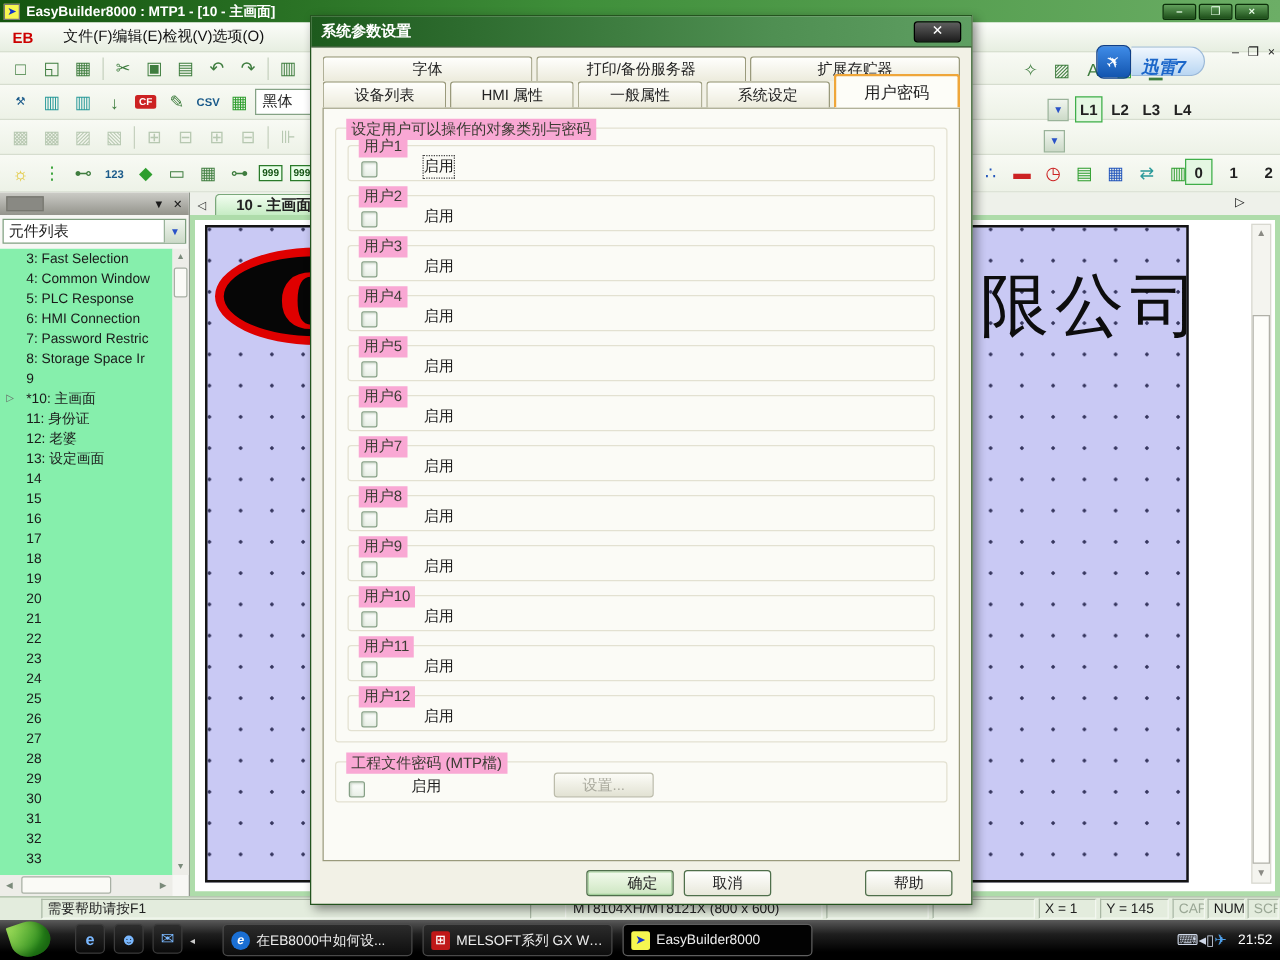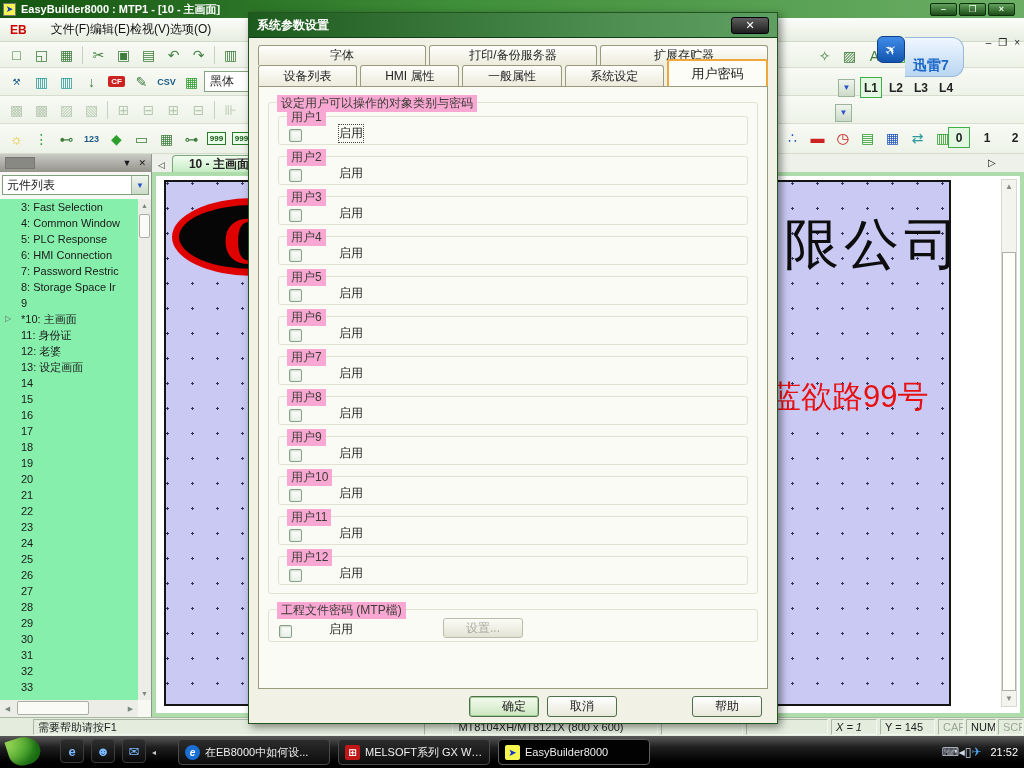--- a/index.html
+++ b/index.html
@@ -53,23 +53,23 @@
   .lbtn { min-width:22px; height:21px; padding:0 3px; text-align:center; line-height:20px; font-weight:bold;
     color:#222; border:1px solid transparent; }
   .lbtn.active { border:1px solid #3fae49; background:#e4f7e2; }
   .row1-right { position:absolute; left:812px; top:45px; display:flex; }
 
   
   .thunder { position:absolute; left:877px; top:36px; height:27px; display:flex; z-index:60; }
   .thunder-logo { width:28px; height:27px; background:linear-gradient(#3f8ce8,#1254ae); border:1px solid #0f3f88;
     border-radius:6px; color:#fff; font-size:14px; display:flex; align-items:center; justify-content:center; }
   .thunder-logo span { transform:rotate(-40deg); }
-  .thunder-label { height:40px; margin-top:1px; background:linear-gradient(#f0f7ff,#b9d6f2); border:1px solid #9ab8d8;
-    border-left:none; border-radius:0 12px 12px 0; color:#1b66c9; font-weight:bold; 
-    font-size:14px; line-height:22px; padding:16px 14px 0 8px; }
+  .thunder-label { height:24px; margin-top:1px; background:linear-gradient(#f0f7ff,#b9d6f2); border:1px solid #9ab8d8;
+    border-left:none; border-radius:0 12px 12px 0; color:#1b66c9; font-weight:bold; font-style:italic;
+    font-size:14px; line-height:22px; padding:4px 14px 0 8px; }
 
   
   .panel { position:absolute; left:0; top:154px; width:152px; bottom:51px; background:#f7f7f4; border-right:1px solid #8f968c; }
   .panel-head { height:18px; background:linear-gradient(#cbcbc6,#94948c); display:flex; align-items:center; padding:0 5px; }
   .panel-ghost { width:30px; height:12px; background:#898983; border:1px solid #77776f; }
   .panel-head .sp { flex:1; }
   .panel-hbtn { color:#1a1a1a; font-size:9px; margin-left:7px; }
   .panel-combo { margin:3px 2px; height:20px; border:1px solid #7f9f7f; background:#fff; display:flex; }
   .panel-combo .val { flex:1; line-height:18px; padding-left:4px; font-size:12px; }
   .tree { position:absolute; left:0; top:45px; right:13px; bottom:17px; background:#86efac; overflow:hidden;
@@ -148,21 +148,21 @@
 
   
   .statusbar { position:absolute; left:0; right:0; bottom:32px; height:19px; background:#e3ecdd;
     border-top:1px solid #a8bba2; font-size:11px; }
   .spanel { position:absolute; top:1px; height:16px; line-height:15px; padding:0 4px;
     border:1px solid; border-color:#a9b7a4 #f3f7f0 #f3f7f0 #a9b7a4; white-space:nowrap; overflow:hidden; }
   .sp-help { left:1px; width:420px;margin-left:32px; }
   .sp-model { left:424px; width:234px; text-align:center; }
   .sp-b1 { left:661px; width:82px; }
   .sp-b2 { left:746px; width:82px; }
-  .sp-x { left:831px; width:46px;font-style:italic; }
+  .sp-x { left:831px; width:46px; }
   .sp-y { left:880px; width:55px; }
   .sp-cap { left:938px; width:26px; color:#9aa795; }
   .sp-num { left:966px; width:30px; color:#1a1a1a; }
   .sp-scrl { left:998px; width:25px; color:#9aa795; }
 
   
   .taskbar { position:absolute; left:0; right:0; bottom:0; height:32px;
     background:linear-gradient(#5a5a5a,#1f1f1f 35%,#000 80%); }
   .start-leaf { position:absolute; left:8px; top:1px; width:32px; height:28px;
     background:linear-gradient(135deg,#a6e45e,#2f8f1f 70%); border-radius:4% 70% 55% 60%;
@@ -571,21 +571,20 @@
       <span class="tab-arrow">◁</span>
       <span class="canvas-tab">10 - 主画面</span>
     </div>
     <span class="cursor-glyph">▷</span>
     <div class="editframe">
       <div class="canvas">
         <div class="logo-ellipse">
           <span class="logo-q">Q</span>
         </div>
         <div class="company-text">有限公司</div>
-        <div class="address-text">蓝欲路99号</div>
       </div>
       <div class="cv-scroll">
         <div class="up">▲</div>
         <div class="thumb"></div>
         <div class="dn">▼</div>
       </div>
     </div>
   </div>
 
   <div class="dialog">

